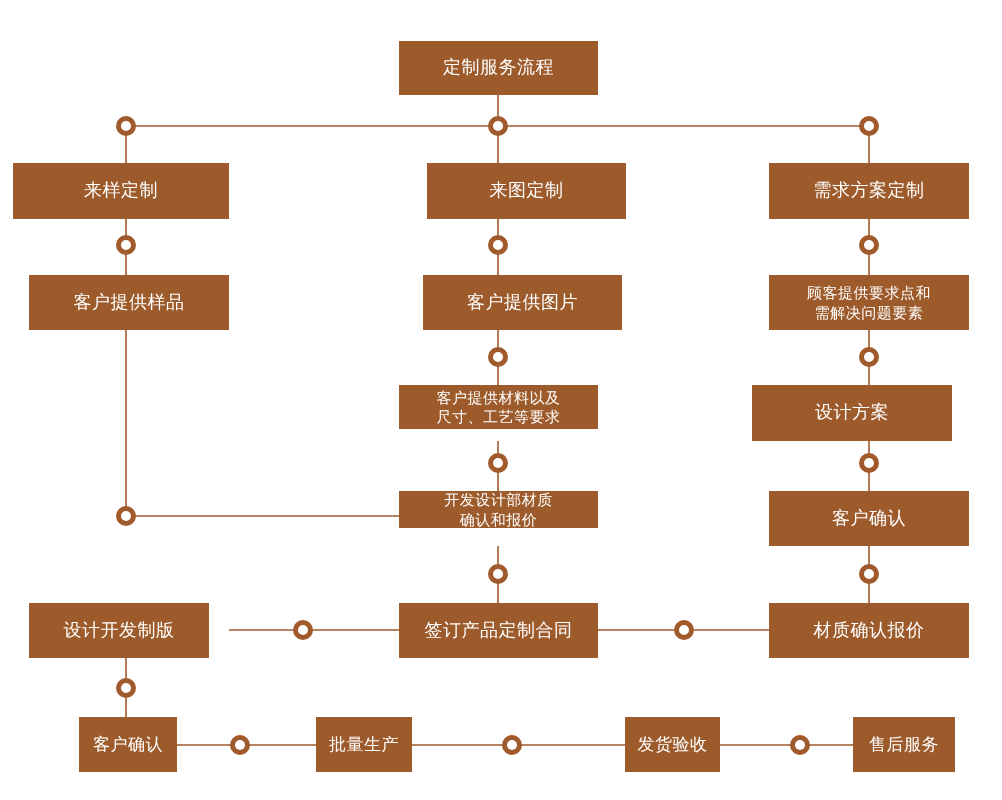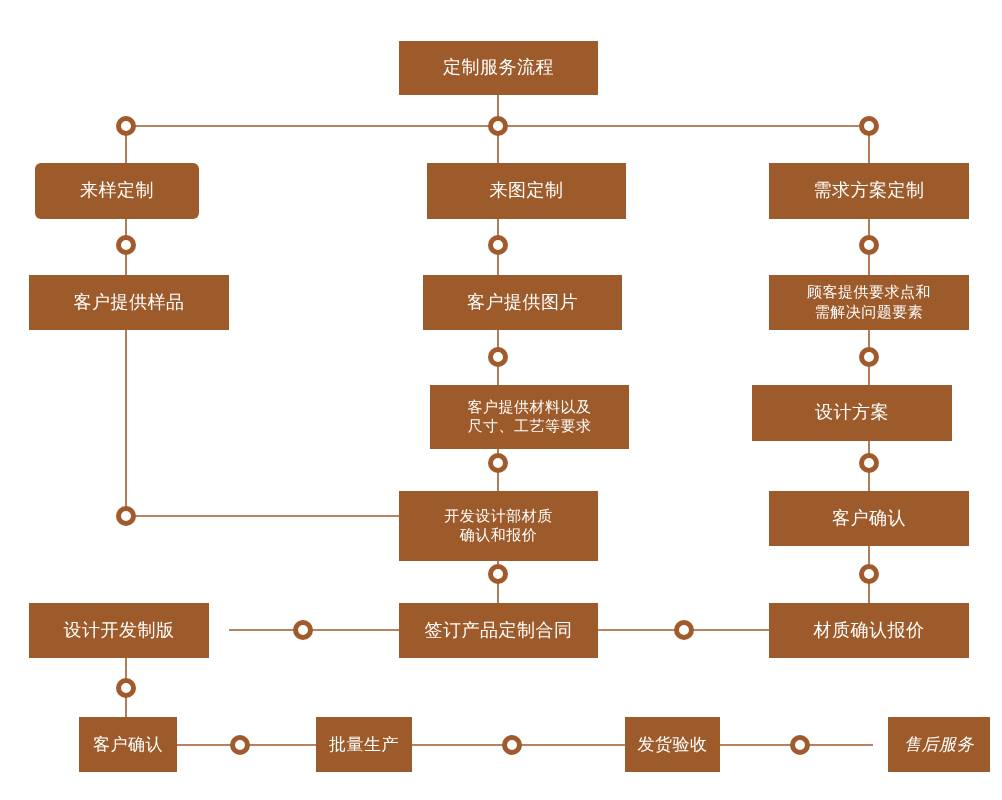--- a/index.html
+++ b/index.html
@@ -34,21 +34,21 @@
     text-align: center;
     line-height: 1.28;
     letter-spacing: 0.5px;
     font-weight: 400;
     white-space: pre-line;
     padding: 8px 4px;
     z-index: 3;
   }
   .node.t18 { font-size: 18px; }
   .node.t17 { font-size: 17px; }
-  .node.t15 { font-size: 15px; font-family: Liberation Serif, serif; }
+  .node.t15 { font-size: 15px; }
 </style>
 </head>
 <body>
 
 <div id="canvas">
 
   <svg id="wires" viewBox="0 0 1002 800" xmlns="http://www.w3.org/2000/svg">
     <g stroke="#a05a2c" stroke-width="1.6" fill="none">
 
       <line x1="498" y1="95" x2="498" y2="126"></line>
@@ -108,39 +108,39 @@
       <circle cx="126" cy="688" r="7.5"></circle>
 
       <circle cx="240" cy="745" r="7.5"></circle>
       <circle cx="512" cy="745" r="7.5"></circle>
       <circle cx="800" cy="745" r="7.5"></circle>
     </g>
   </svg>
 
   <div class="node t18" style="left:399px; top:41px;  width:199px; height:54px;">定制服务流程</div>
 
-  <div class="node t18" style="left:35px;  top:163px; width:164px; height:56px;border-radius:6px;">来样定制</div>
+  <div class="node t18" style="left:13px;  top:163px; width:216px; height:56px;">来样定制</div>
   <div class="node t18" style="left:399px; top:163px; width:199px; height:56px;margin-left:28px;">来图定制</div>
   <div class="node t18" style="left:769px; top:163px; width:200px; height:56px;">需求方案定制</div>
 
   <div class="node t18" style="left:29px;  top:275px; width:200px; height:55px;">客户提供样品</div>
   <div class="node t18" style="left:399px; top:275px; width:199px; height:55px;margin-left:24px;">客户提供图片</div>
   <div class="node t15" style="left:769px; top:275px; width:200px; height:55px;">顾客提供要求点和
 需解决问题要素</div>
 
-  <div class="node t15" style="left:399px; top:385px; width:199px; height:64px;margin-left:31px;">客户提供材料以及
+  <div class="node t15" style="left:399px; top:385px; width:199px; height:44px;">客户提供材料以及
 尺寸、工艺等要求</div>
   <div class="node t18" style="left:752px; top:385px; width:200px; height:56px;">设计方案</div>
 
-  <div class="node t15" style="left:399px; top:491px; width:199px; height:70px;">开发设计部材质
+  <div class="node t15" style="left:399px; top:491px; width:199px; height:37px;">开发设计部材质
 确认和报价</div>
   <div class="node t18" style="left:769px; top:491px; width:200px; height:55px;">客户确认</div>
 
   <div class="node t18" style="left:29px;  top:603px; width:180px; height:55px;">设计开发制版</div>
   <div class="node t18" style="left:399px; top:603px; width:199px; height:55px;">签订产品定制合同</div>
   <div class="node t18" style="left:769px; top:603px; width:200px; height:55px;">材质确认报价</div>
 
   <div class="node t17" style="left:79px;  top:717px; width:98px;  height:55px;">客户确认</div>
   <div class="node t17" style="left:316px; top:717px; width:96px;  height:55px;">批量生产</div>
   <div class="node t17" style="left:625px; top:717px; width:95px;  height:55px;">发货验收</div>
-  <div class="node t17" style="left:888px; top:717px; width:102px; height:55px;font-style:italic;">售后服务</div>
+  <div class="node t17" style="left:853px; top:717px; width:102px; height:55px;">售后服务</div>
 
 </div>
 
 </body></html>

